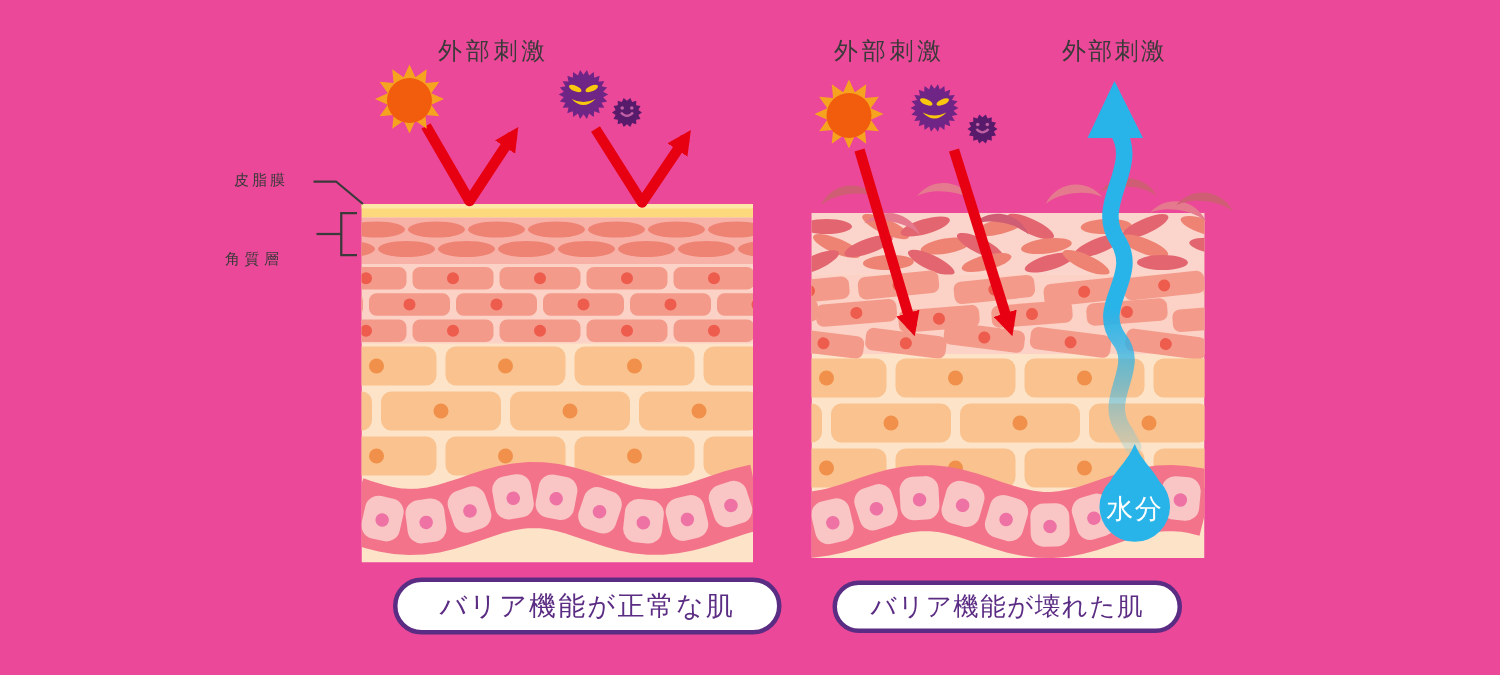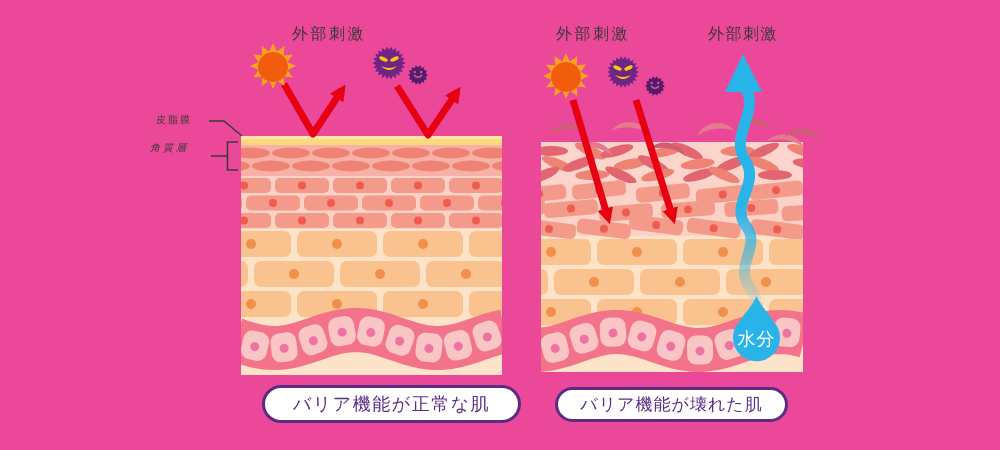--- a/index.html
+++ b/index.html
@@ -438,21 +438,21 @@
         <path d="M651,86 Q655,90.5 659,86" stroke="#c05fa4" stroke-width="1.6" fill="none"></path>
         <circle cx="651.8" cy="83" r="1.2" fill="#c05fa4"></circle>
         <circle cx="658.2" cy="83" r="1.2" fill="#c05fa4"></circle>
       </g>
     </svg>
 
   <div class="lbl t16" style="left: 292px; top: 24px; color: rgb(58, 58, 58);">外部刺激</div>
 
   <div class="lbl t14" style="left: 156px; top: 113px; color: rgb(58, 58, 58);">皮脂膜</div>
 
-  <div class="lbl t14" style="left: 150px; top: 141px; letter-spacing: 3px; color: rgb(58, 58, 58); font-style: italic;">角質層</div>
+  <div class="lbl t14" style="left: 150px; top: 166px; letter-spacing: 3px; color: rgb(58, 58, 58);">角質層</div>
 
   <div class="lbl t16" style="left: 556px; top: 24px; color: rgb(58, 58, 58);">外部刺激</div>
 
   <div class="lbl t16" style="left: 708px; top: 24px; letter-spacing: 1.5px; color: rgb(58, 58, 58);">外部刺激</div>
 
   <div class="drop-label" style="left: 730px; top: 327px; width: 53px; color: rgb(255, 255, 255);">水分</div>
 
   <div class="pill" style="left: 555px; top: 387px; width: 233px; height: 35px; font-size: 17px; letter-spacing: 1px; color: rgb(91, 44, 131); border-color: rgb(91, 44, 131);">バリア機能が壊れた肌</div>
 
   <div class="pill" style="left: 262px; top: 385px; width: 259px; height: 38px; color: rgb(91, 44, 131); border-color: rgb(91, 44, 131);">バリア機能が正常な肌</div>

